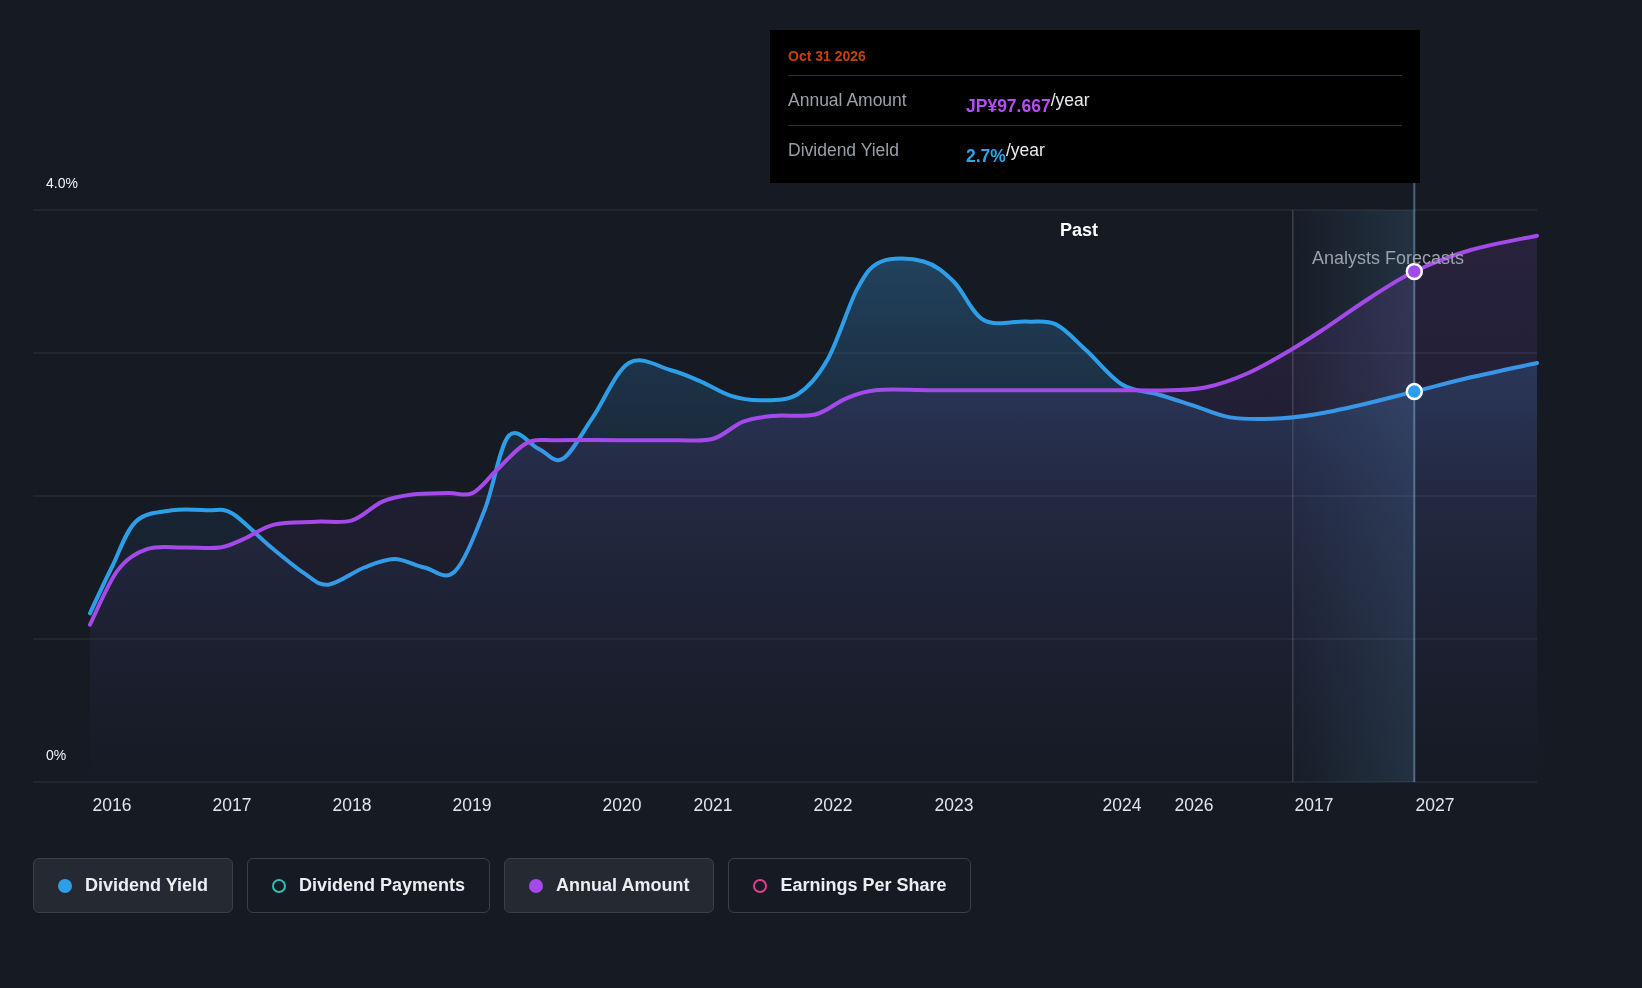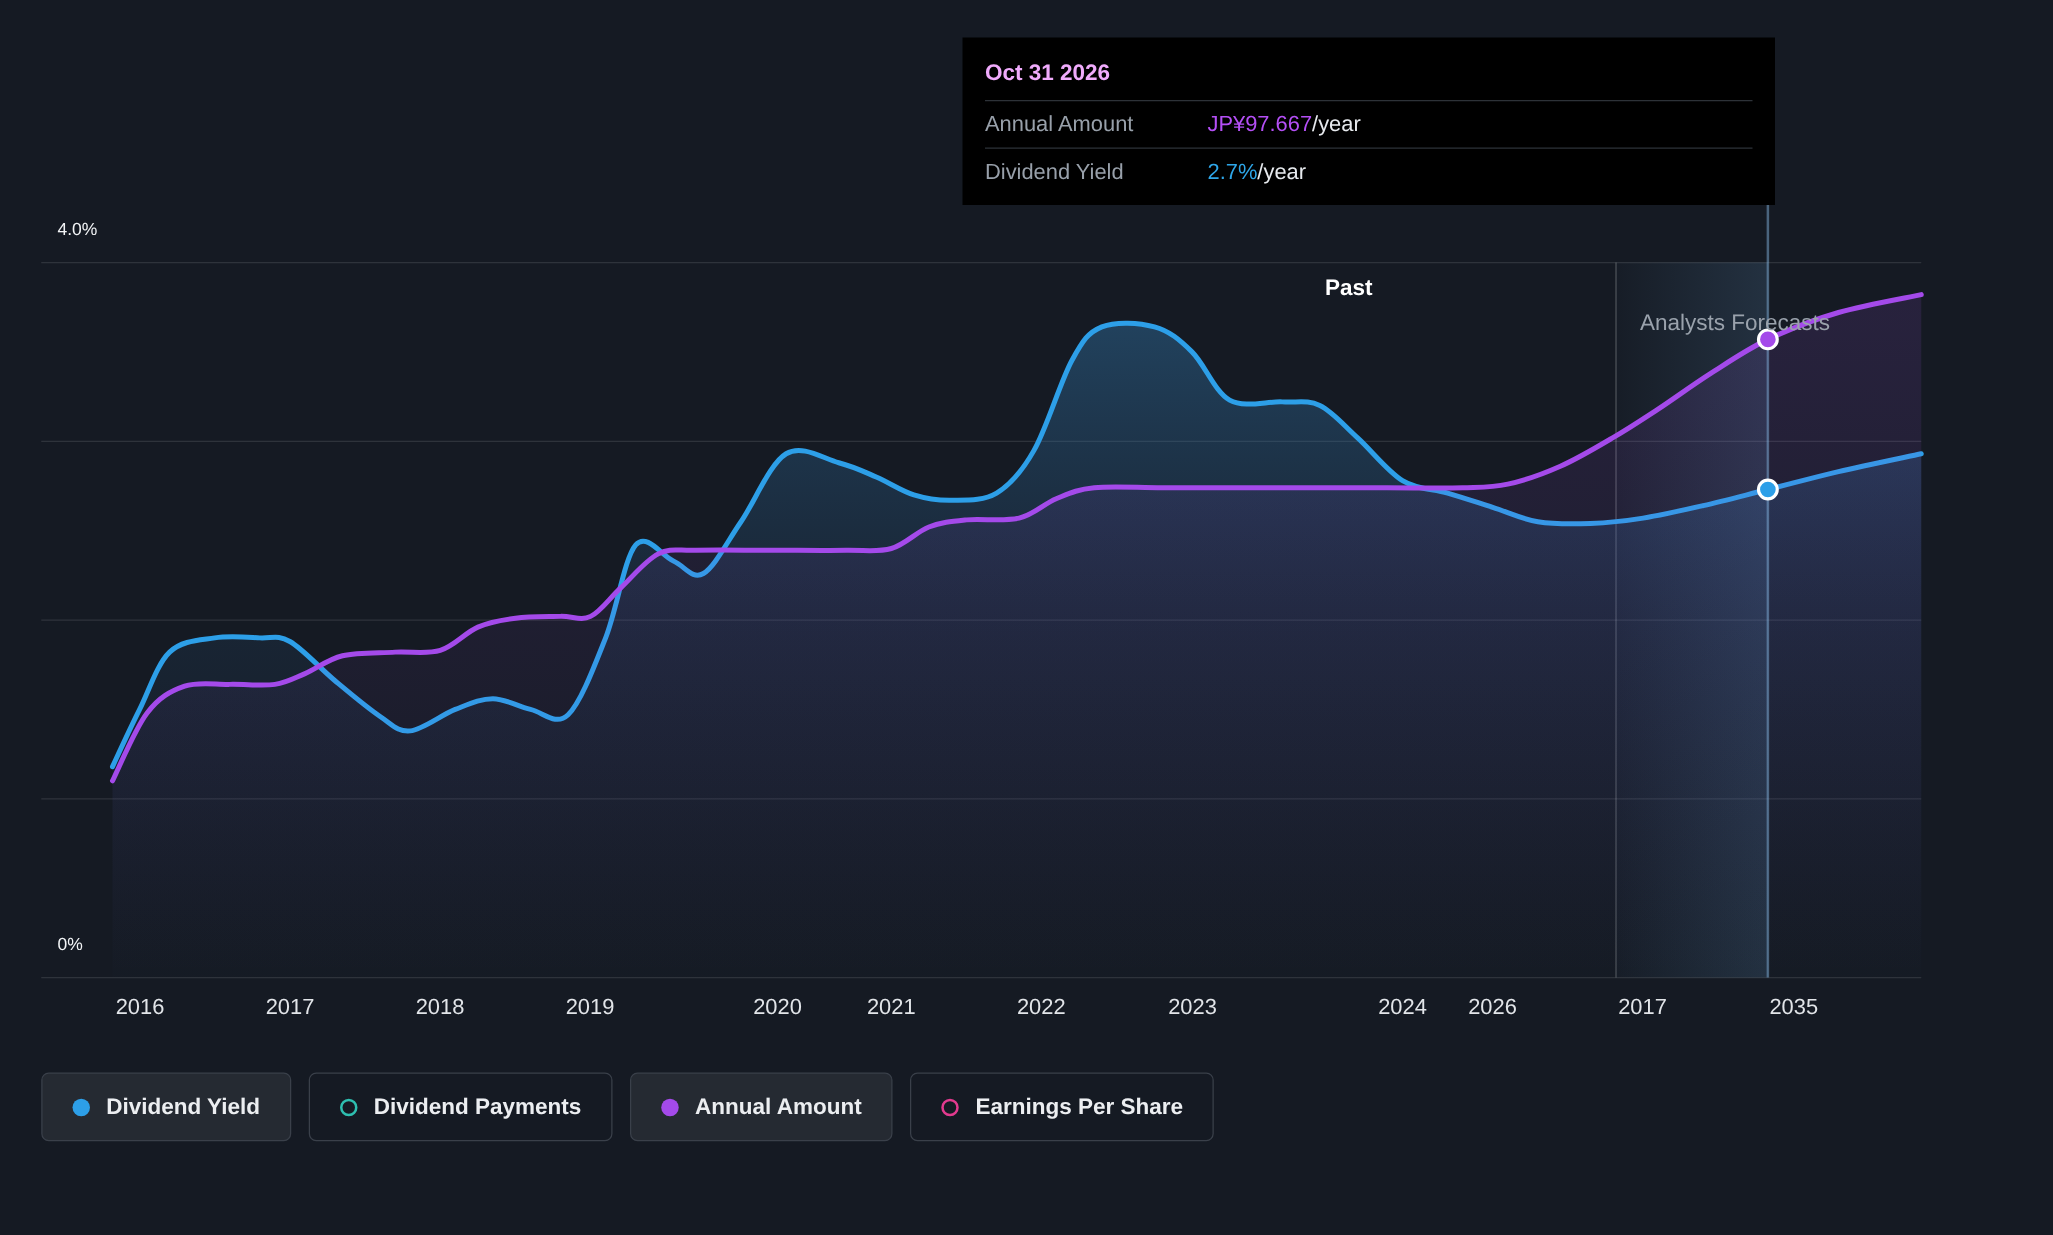--- a/index.html
+++ b/index.html
@@ -8,24 +8,24 @@
     background:#151a23;font-family:"Liberation Sans",sans-serif;
     -webkit-font-smoothing:antialiased;
   }
   svg.chart{position:absolute;left:0;top:0;}
 
   
   .tooltip{
     position:absolute;left:770px;top:30px;width:650px;box-sizing:border-box;
     background:#000;padding:10px 18px 8px 18px;z-index:6;
   }
-  .tt-title{font-size:18px;font-weight:700;color:#f0abfc;padding:8px 0 11px 0;}
+  .tt-title{font-size:14px;font-weight:700;color:#c2410c;padding:8px 0 11px 0;}
   .tt-row{display:flex;align-items:center;border-top:1px solid #2d3238;padding:8px 0;font-size:17.5px;}
   .tt-label{color:#98a0aa;width:178px;flex:0 0 178px;}
-  .tt-value{font-weight:400;}
+  .tt-value{font-weight:700;margin-top:12px;}
   .tt-suffix{color:#e7eaee;font-weight:400;}
 
   
   .ylabel{position:absolute;left:46px;color:#f2f4f6;font-size:14px;font-weight:400;z-index:3;}
   .ylabel.top{top:175px;}
   .ylabel.bottom{top:747px;}
   .past-label{
     position:absolute;top:220px;left:1060px;width:218px;
     color:#ffffff;font-size:18px;font-weight:700;z-index:3;
   }
@@ -95,21 +95,21 @@
       <span class="x-tick" style="left: 232px;">2017</span>
       <span class="x-tick" style="left: 352px;">2018</span>
       <span class="x-tick" style="left: 472px;">2019</span>
       <span class="x-tick" style="left: 622px;">2020</span>
       <span class="x-tick" style="left: 713px;">2021</span>
       <span class="x-tick" style="left: 833px;">2022</span>
       <span class="x-tick" style="left: 954px;">2023</span>
       <span class="x-tick" style="left: 1122px;">2024</span>
       <span class="x-tick" style="left: 1194px;">2026</span>
       <span class="x-tick" style="left: 1314px;">2017</span>
-      <span class="x-tick" style="left: 1435px;">2035</span>
+      <span class="x-tick" style="left: 1435px;">2027</span>
     </div>
 
   <div class="tooltip">
     <div class="tt-title">Oct 31 2026</div>
     <div class="tt-row">
       <span class="tt-label">Annual Amount</span>
       <span class="tt-value" style="color: rgb(180, 79, 245);">JP¥97.667</span>
       <span class="tt-suffix">/year</span>
     </div>
     <div class="tt-row">

